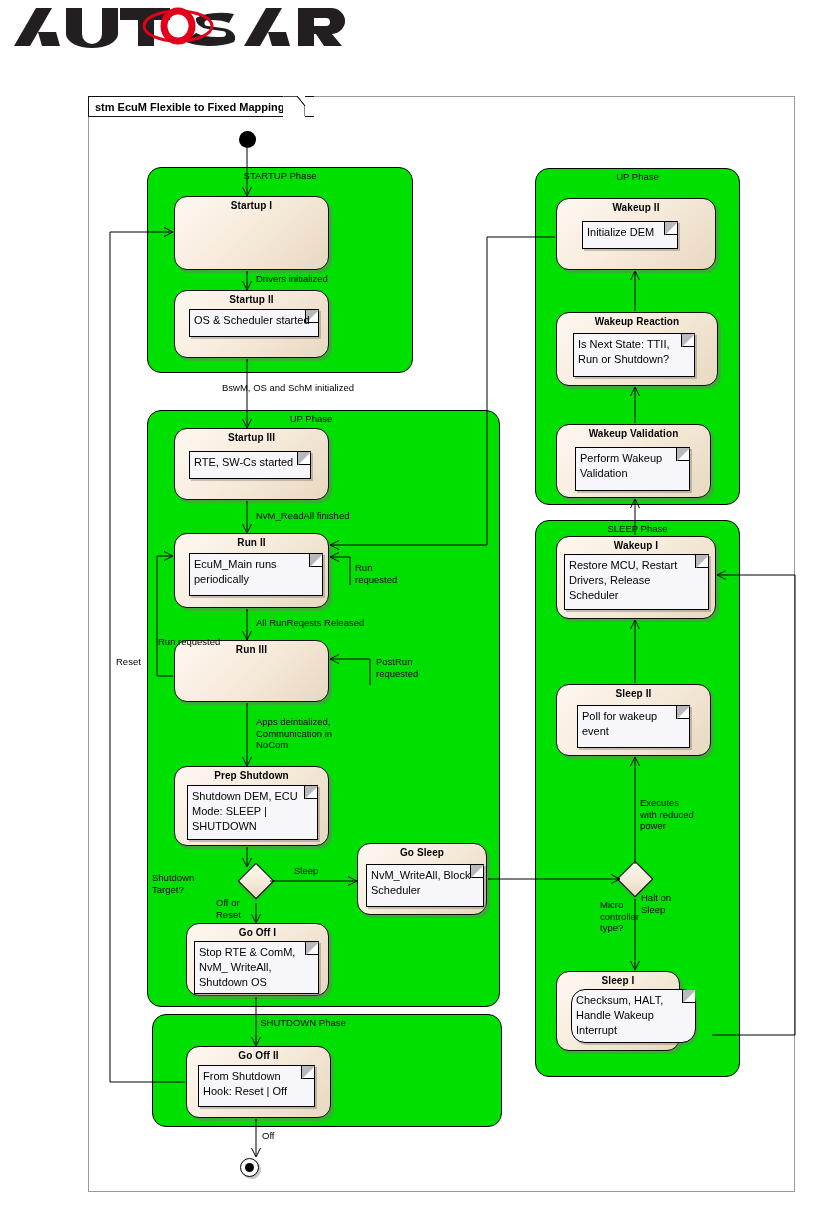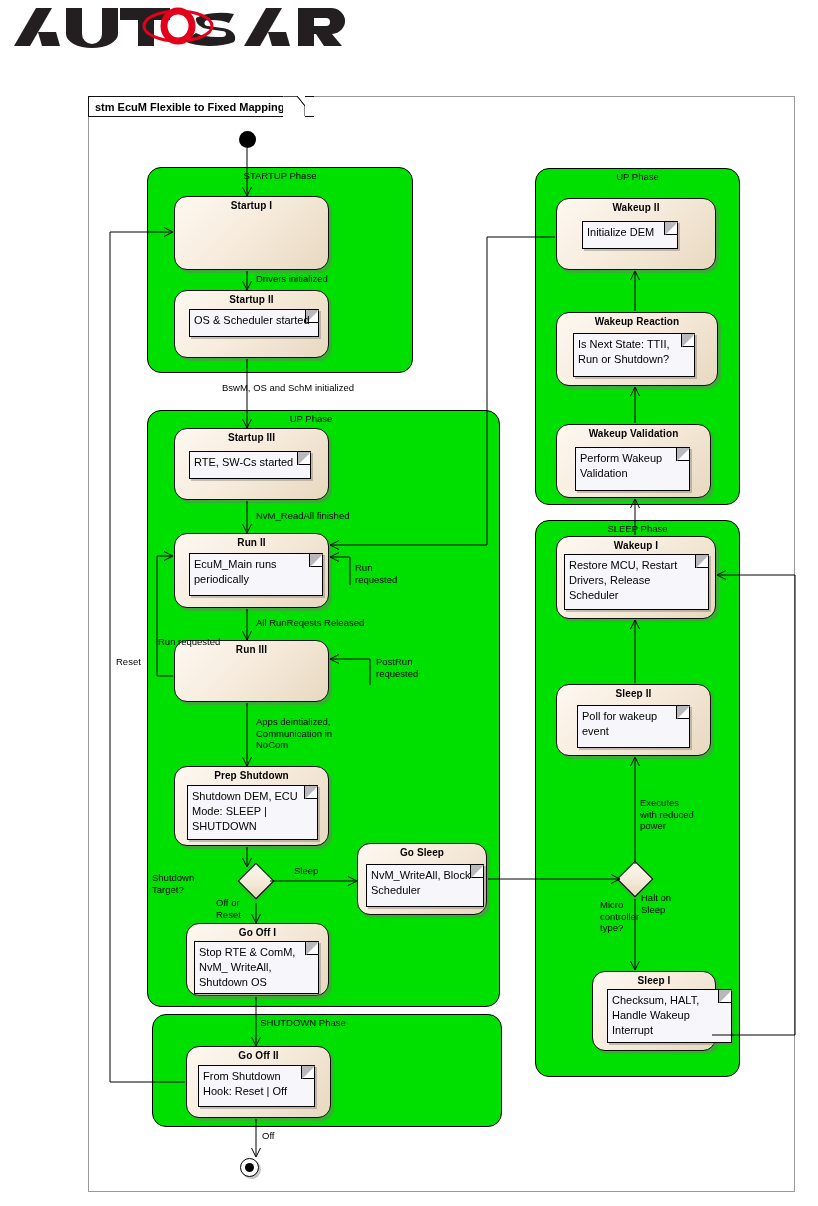--- a/index.html
+++ b/index.html
@@ -288,23 +288,23 @@
     <div class="note-text">Poll for wakeup
 event</div>
   </div>
 </div>
 
 <div class="choice" style="left:622px; top:866px;"></div>
 <div class="tlabel" style="left:600px; top:899px; width:52px; text-align:left;">Micro
 controller
 type?</div>
 
-<div class="state" style="left:556px; top:971px; width:124px; height:80px;margin-left:36px;">
+<div class="state" style="left:556px; top:971px; width:124px; height:80px;">
   <div class="state-name">Sleep I</div>
-  <div class="note" style="left:14px; top:17px; width:125px; height:54px;">
+  <div class="note" style="left:14px; top:17px; width:125px; height:54px;border-radius:14px;">
     <div class="note-fold"></div>
     <div class="note-text">Checksum, HALT,
 Handle Wakeup
 Interrupt</div>
   </div>
 </div>
 
 <div class="tlabel" style="left:256px; top:273px;">Drivers initialized</div>
 
 <div class="tlabel" style="left:222px; top:382px;">BswM, OS and SchM initialized</div>

